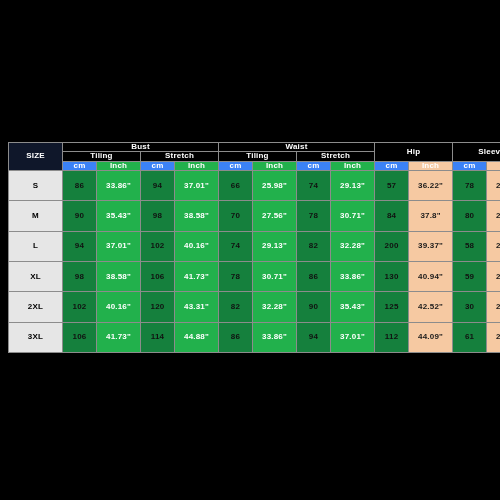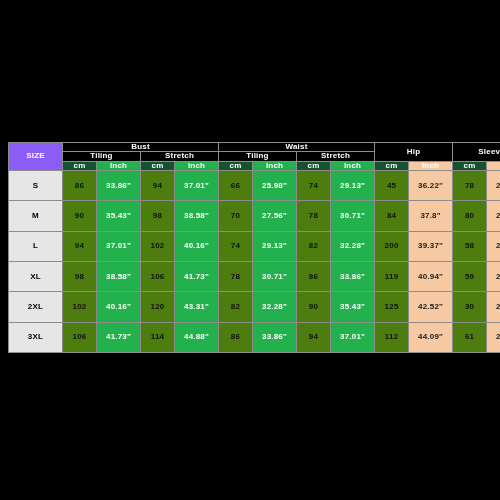--- a/index.html
+++ b/index.html
@@ -48,48 +48,48 @@
   
   .hdr {
     background: #000000;
     color: #ffffff;
     font-size: 8.5px;
   }
   .hdr-group {
     font-size: 9px;
   }
   .hdr-size {
-    background: #8b5cf6;
+    background: #0f172a;
     color: #ffffff;
     font-size: 9px;
   }
   
   .unit-cm {
-    background: #14532d;
+    background: #3b82f6;
     color: #ffffff;
     font-size: 8.5px;
   }
   .unit-inch-green {
     background: #22b14c;
     color: #ffffff;
     font-size: 8.5px;
   }
   .unit-inch-orange {
     background: #f6c9a2;
     color: #ffffff;
     font-size: 8.5px;
   }
   
   .cell-size {
     background: #e6e6e6;
     color: #000000;
     font-size: 8.5px;
   }
   .cell-cm {
-    background: #4d7c0f;
+    background: #15803d;
     color: #111111;
     font-weight: normal;
     font-size: 8.5px;
   }
   .cell-inch-green {
     background: #22b14c;
     color: #ffffff;
     font-size: 8px;
   }
   .cell-inch-orange {
@@ -159,21 +159,21 @@
           <tr>
             <td class="cell-size">S</td>
             <td class="cell-cm">86</td>
             <td class="cell-inch-green">33.86"</td>
             <td class="cell-cm">94</td>
             <td class="cell-inch-green">37.01"</td>
             <td class="cell-cm">66</td>
             <td class="cell-inch-green">25.98"</td>
             <td class="cell-cm">74</td>
             <td class="cell-inch-green">29.13"</td>
-            <td class="cell-cm">45</td>
+            <td class="cell-cm">57</td>
             <td class="cell-inch-orange">36.22"</td>
             <td class="cell-cm">78</td>
             <td class="cell-inch-orange">22.05"</td>
           </tr>
           <tr>
             <td class="cell-size">M</td>
             <td class="cell-cm">90</td>
             <td class="cell-inch-green">35.43"</td>
             <td class="cell-cm">98</td>
             <td class="cell-inch-green">38.58"</td>
@@ -204,21 +204,21 @@
           <tr>
             <td class="cell-size">XL</td>
             <td class="cell-cm">98</td>
             <td class="cell-inch-green">38.58"</td>
             <td class="cell-cm">106</td>
             <td class="cell-inch-green">41.73"</td>
             <td class="cell-cm">78</td>
             <td class="cell-inch-green">30.71"</td>
             <td class="cell-cm">86</td>
             <td class="cell-inch-green">33.86"</td>
-            <td class="cell-cm">119</td>
+            <td class="cell-cm">130</td>
             <td class="cell-inch-orange">40.94"</td>
             <td class="cell-cm">59</td>
             <td class="cell-inch-orange">23.23"</td>
           </tr>
           <tr>
             <td class="cell-size">2XL</td>
             <td class="cell-cm">102</td>
             <td class="cell-inch-green">40.16"</td>
             <td class="cell-cm">120</td>
             <td class="cell-inch-green">43.31"</td>

